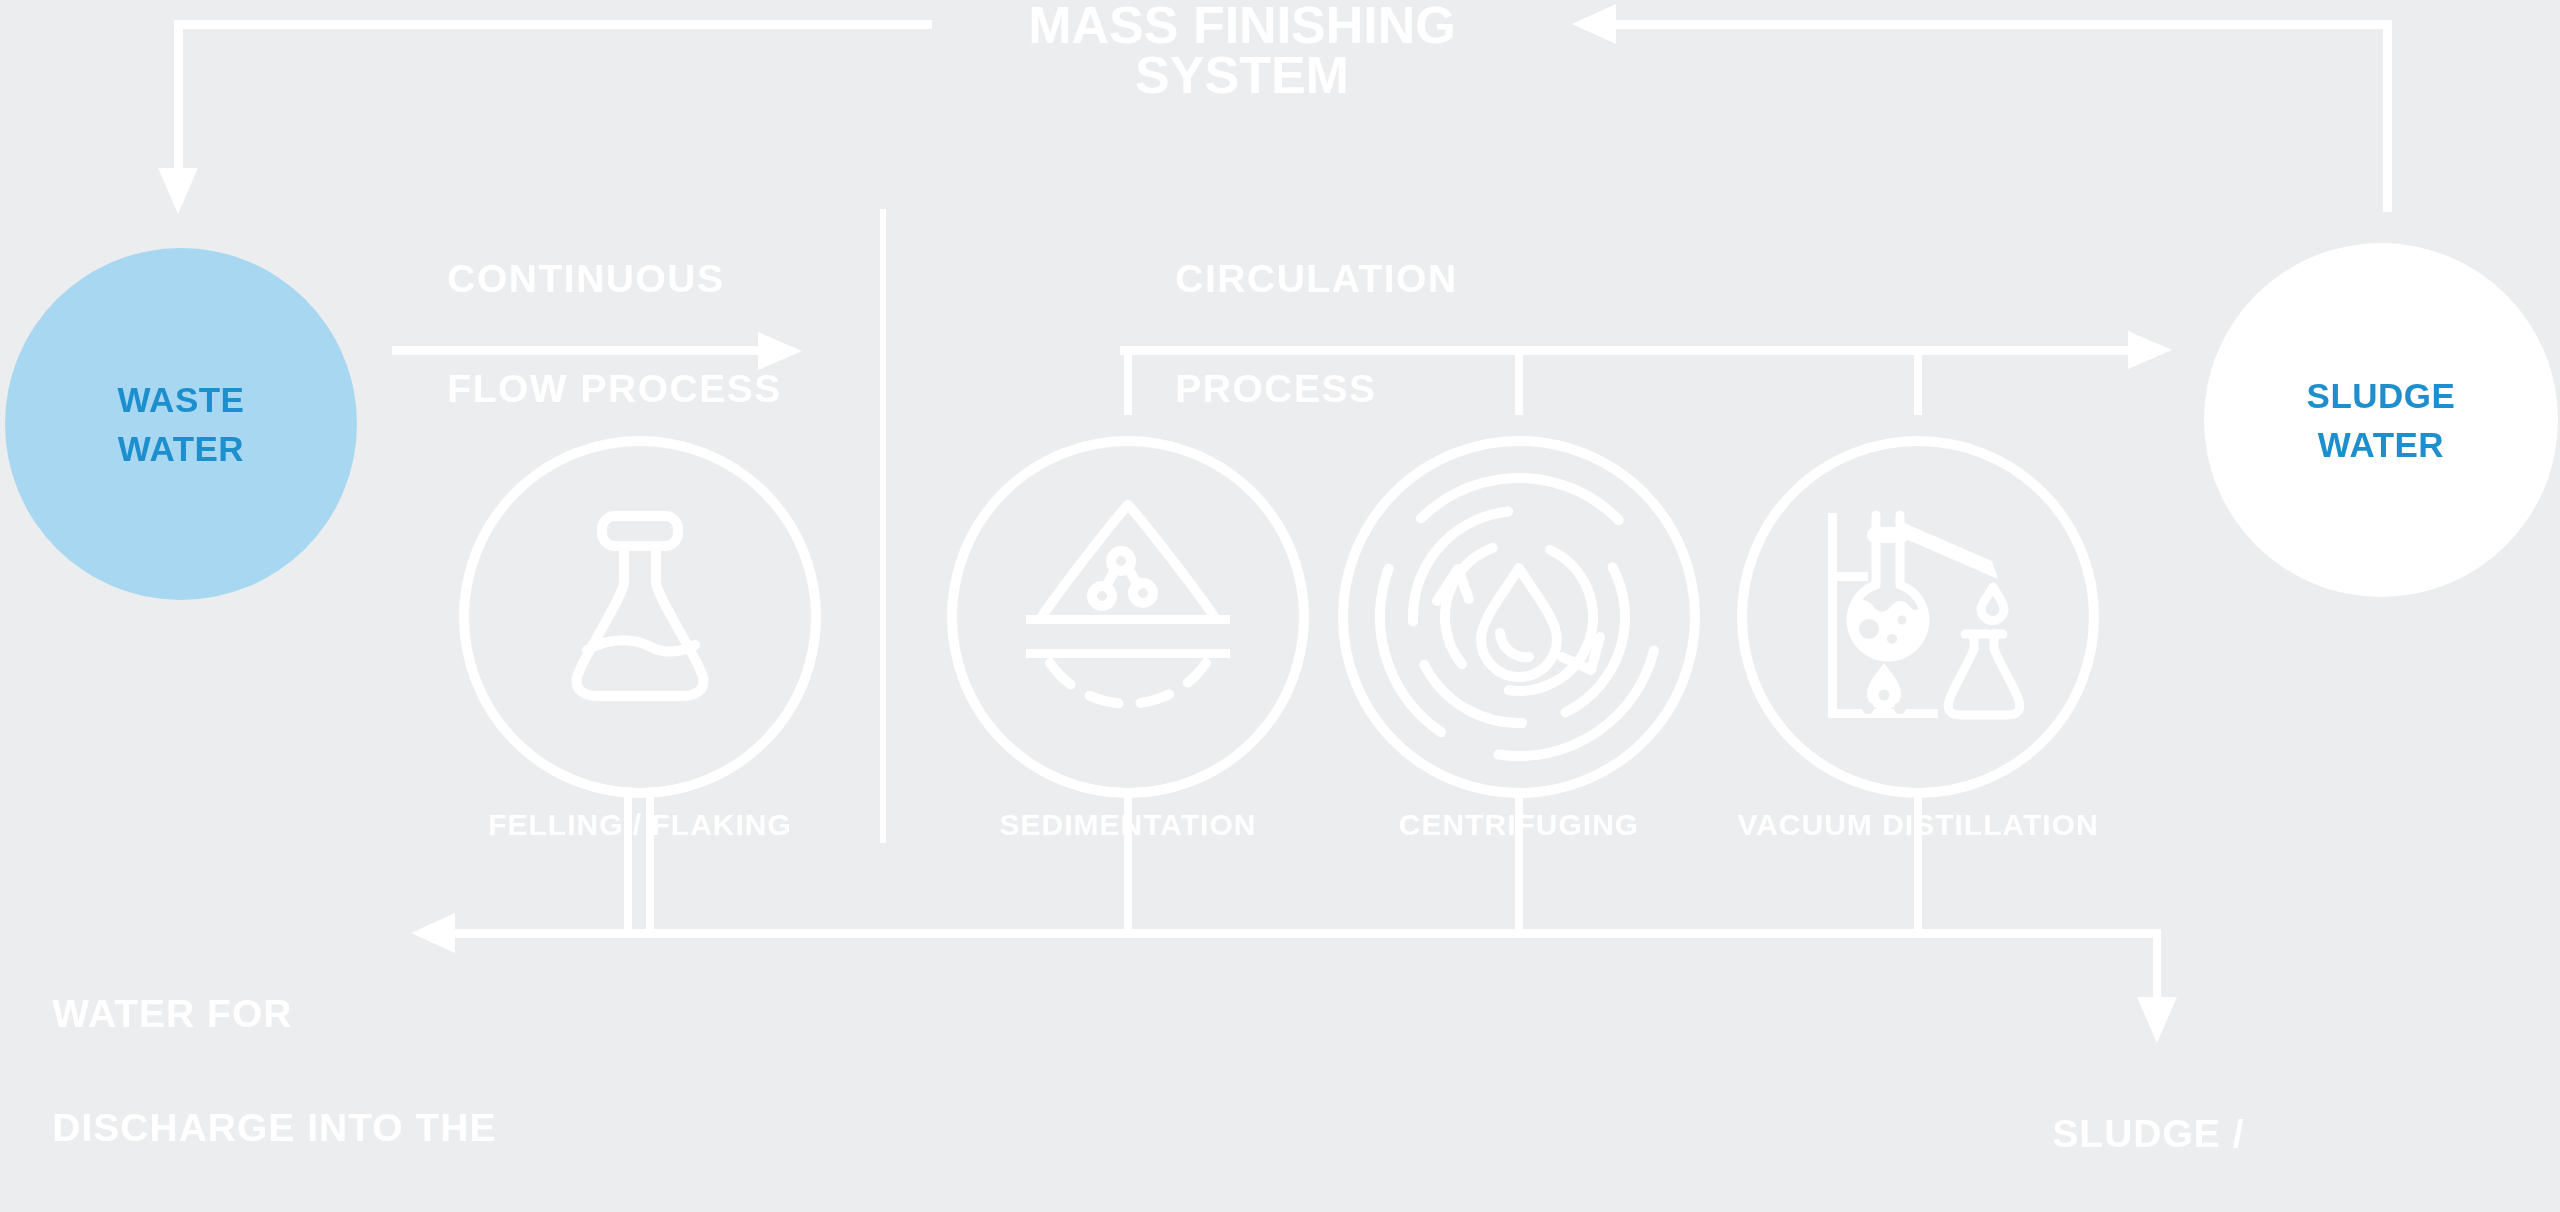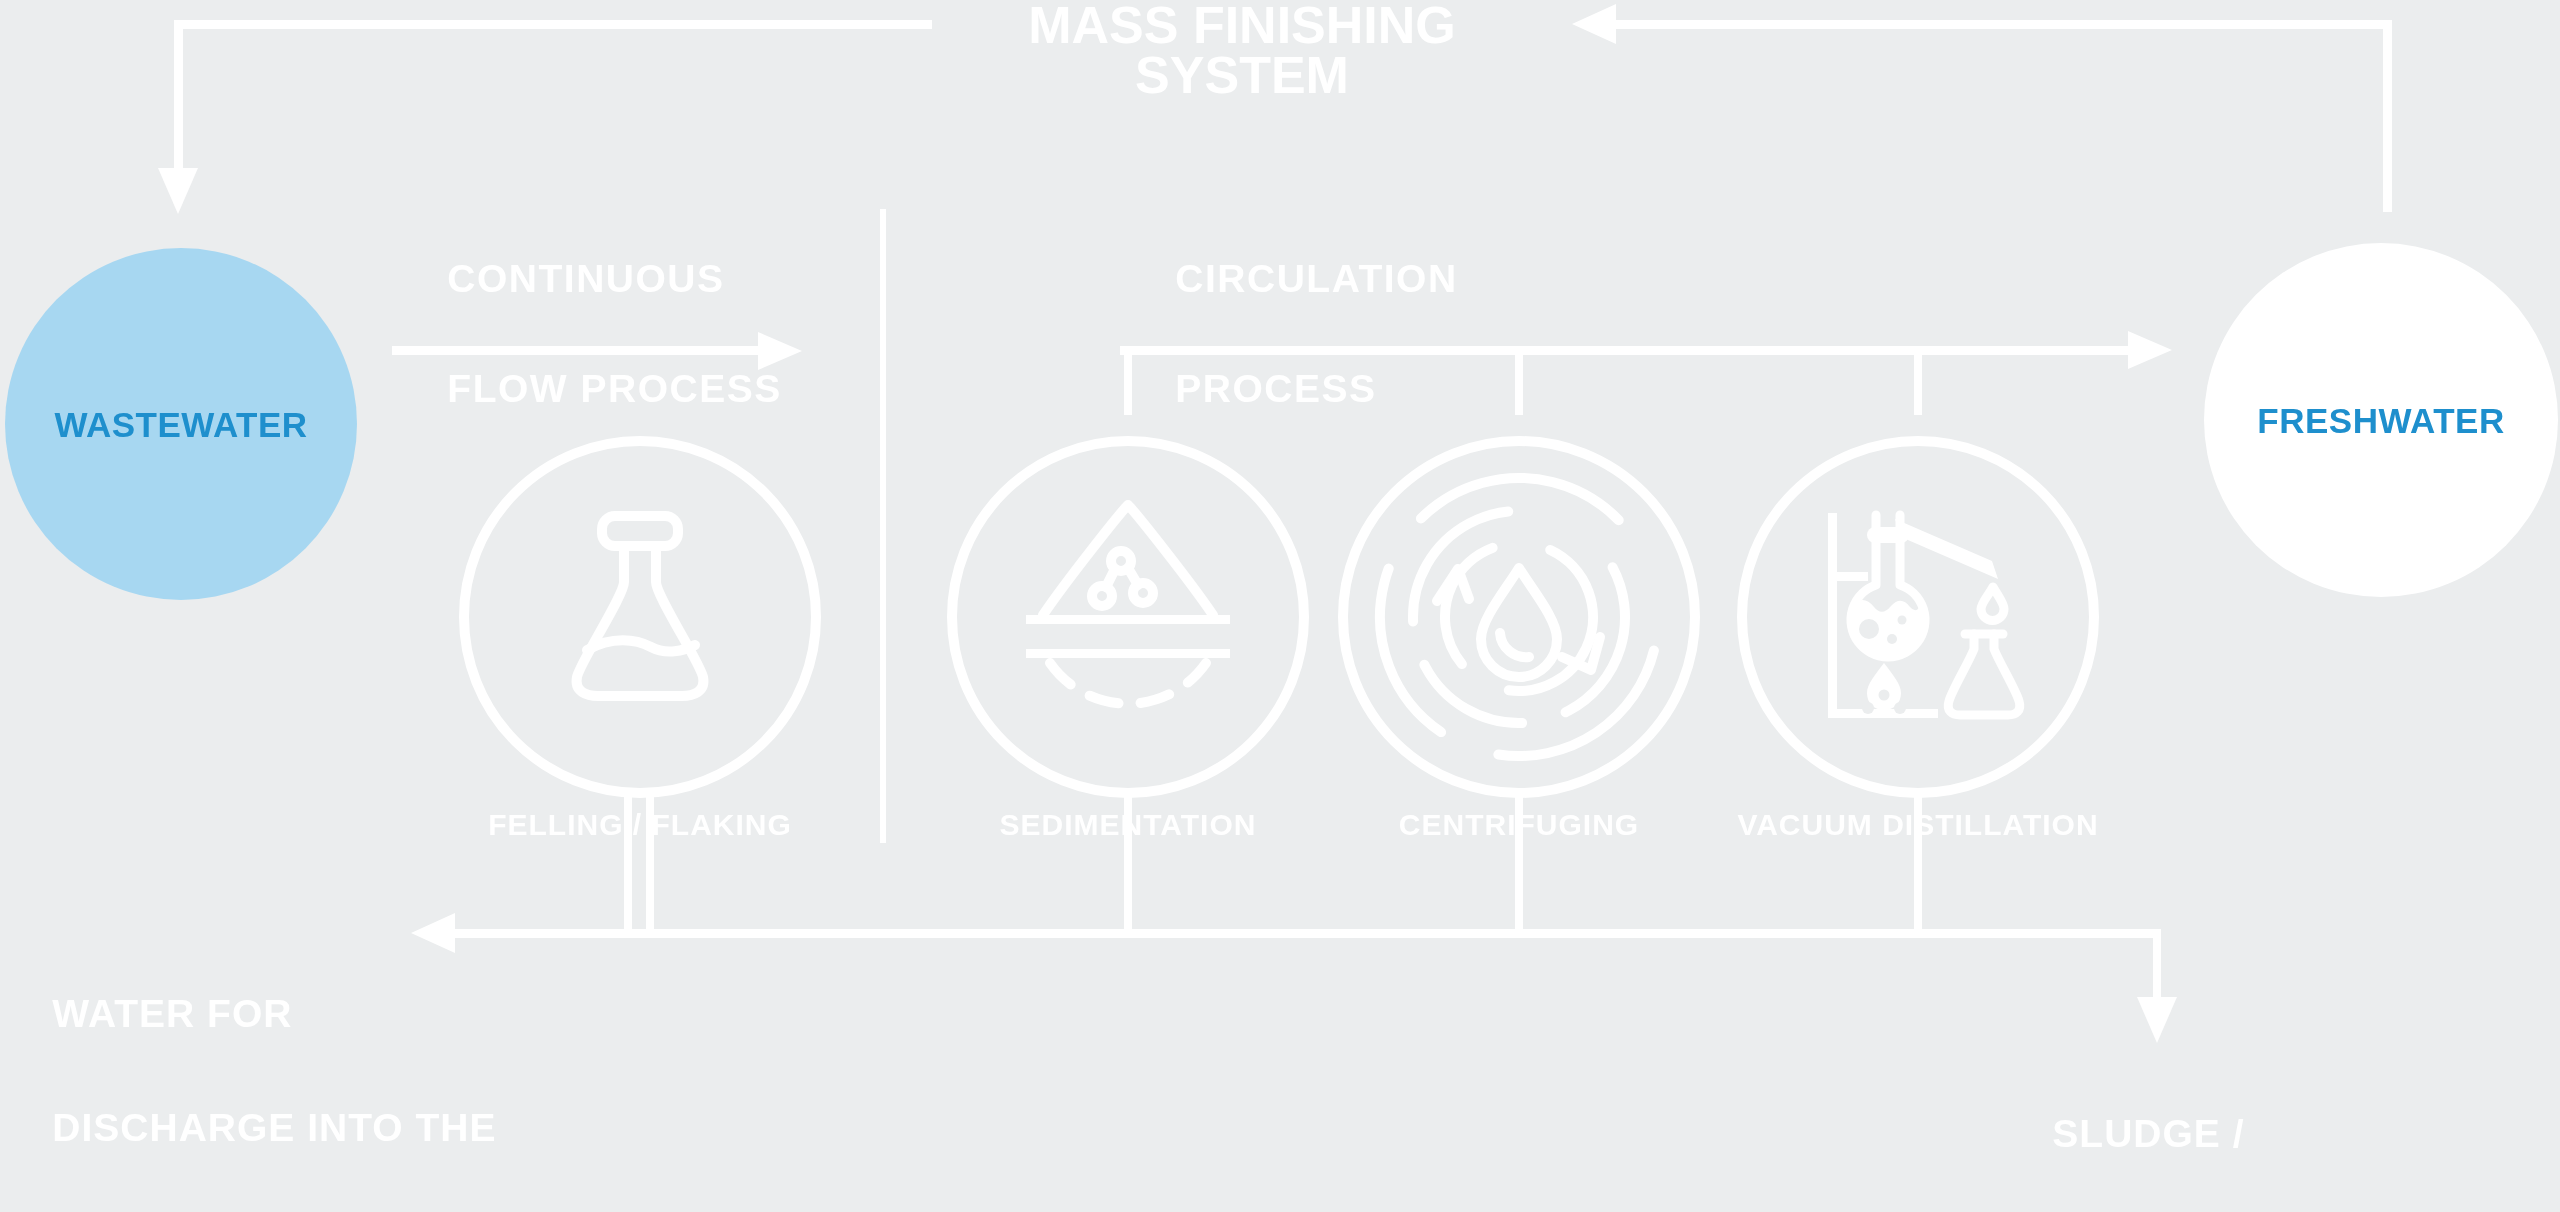--- a/index.html
+++ b/index.html
@@ -21,21 +21,21 @@
   .arrow-left{border-top:20px solid transparent;border-bottom:20px solid transparent;border-right:44px solid var(--white);}
   .arrow-right{border-top:19px solid transparent;border-bottom:19px solid transparent;border-left:44px solid var(--white);}
   .heading{
     position:absolute;color:var(--white);font-size:39px;line-height:55px;letter-spacing:1.5px;white-space:pre;
   }
   .title{
     position:absolute;left:925px;top:0px;width:634px;text-align:center;
     color:var(--white);font-size:52px;line-height:50px;letter-spacing:0px;
   }
   .node{
-    position:absolute;border-radius:50%;display:flex;flex-direction:row;
+    position:absolute;border-radius:50%;display:flex;flex-direction:column;
     align-items:center;justify-content:center;text-align:center;
     color:var(--accent);font-size:35px;line-height:49px;letter-spacing:0.5px;
   }
   .node-waste{left:5px;top:248px;width:352px;height:352px;background:var(--lightblue);}
   .node-fresh{left:2204px;top:243px;width:354px;height:354px;background:var(--white);}
   .step-circle{
     position:absolute;top:436px;width:342px;height:342px;border:10px solid var(--white);border-radius:50%;
   }
   .step-label{
     position:absolute;top:808px;width:520px;text-align:center;color:var(--white);
@@ -60,21 +60,21 @@
 
   <div class="arrow arrow-left" style="left:1572px;top:4px;"></div>
   <div class="line" style="left:1614px;top:20px;width:778px;height:9px;"></div>
   <div class="line" style="left:2383px;top:20px;width:9px;height:192px;"></div>
 
   <div class="node node-waste">
     <span>WASTE</span>
     <span>WATER</span>
   </div>
   <div class="node node-fresh">
-    <span>FRESH</span>
+    <span>SLUDGE</span>
     <span>WATER</span>
   </div>
 
   <div class="heading" style="left:398px;top:196px;">
     <span>CONTINUOUS</span><br>
     <span>FLOW PROCESS</span>
   </div>
   <div class="heading" style="left:1126px;top:196px;">
     <span>CIRCULATION</span><br>
     <span>PROCESS</span>

